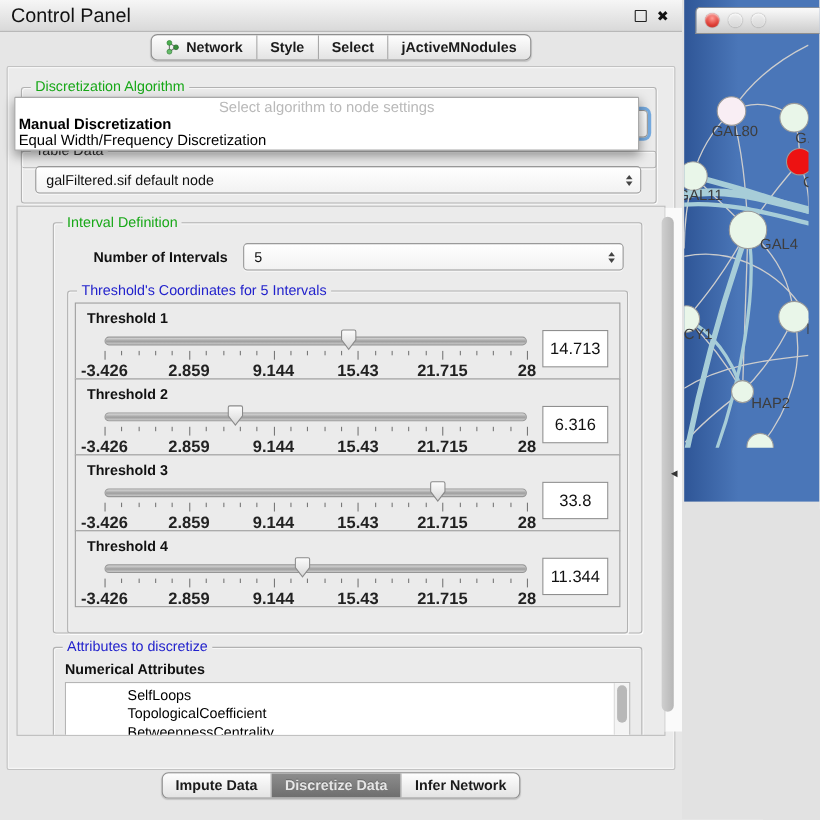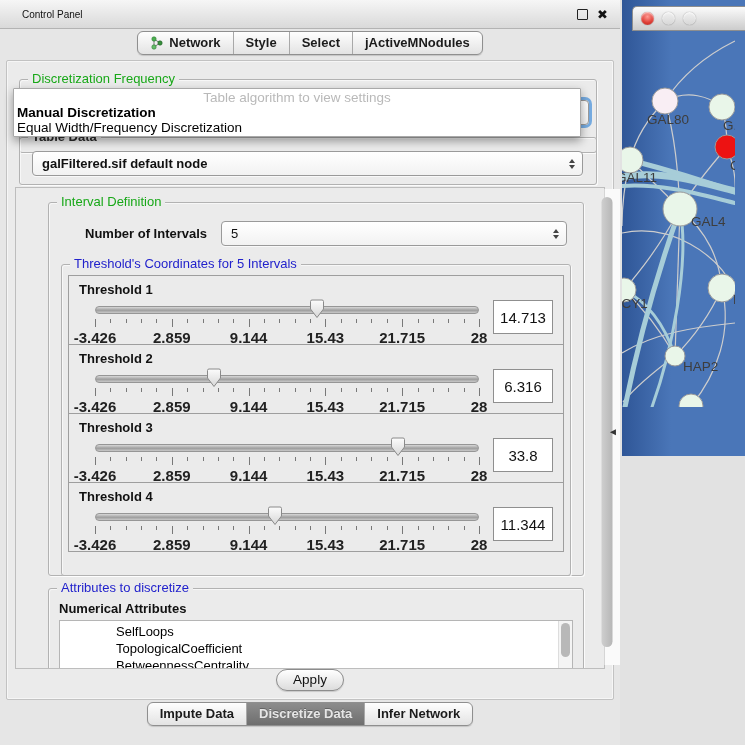--- a/index.html
+++ b/index.html
@@ -10,21 +10,21 @@
     -webkit-font-smoothing:antialiased;
   }
   
   .cp{position:absolute;left:0;top:0;width:620px;height:745px;background:#e6e6e6;}
   .cp-titlebar{
     position:absolute;left:0;top:0;width:620px;height:28px;
     background:linear-gradient(#f6f6f6,#d9d9d9);
     border-bottom:1px solid #b3b3b3;
     display:flex;align-items:center;
   }
-  .cp-title{font-size:10px;color:#111;margin-left:22px;}
+  .cp-title{font-size:18px;color:#111;margin-left:10px;}
   .cp-winbtns{margin-left:auto;display:flex;align-items:center;gap:9px;margin-right:12px;}
   .float-ico{width:9px;height:9px;border:1.6px solid #222;border-radius:1px;}
   .close-ico{font-size:13px;font-weight:bold;color:#111;line-height:1;}
   
   .seg{
     display:inline-flex;border:1px solid #8f8f8f;border-radius:6px;overflow:hidden;
     background:linear-gradient(#fefefe,#e3e3e3);
     box-shadow:0 1px 1px rgba(0,0,0,.15);
   }
   .seg .tab{
@@ -184,36 +184,36 @@
         </div>
       <div class="tab">
           <span>jActiveMNodules</span>
         </div>
     </div>
   </div>
 
   <div class="cp-body">
 
     <div class="group" style="left:12px;top:18px;width:576px;height:72px;">
-      <span class="gtitle green">Discretization Frequency</span>
+      <span class="gtitle green">Discretization Algorithm</span>
       <div class="combo focusring" style="position:absolute;left:16px;top:20px;width:542px;">
         <span class="stepper">
             <span class="up"></span>
             <span class="dn"></span>
           </span>
       </div>
     </div>
 
     <div class="popup">
-      <div class="hint">Table algorithm to view settings</div>
+      <div class="hint">Select algorithm to node settings</div>
       <div class="item bold">Manual Discretization</div>
       <div class="item">Equal Width/Frequency Discretization</div>
     </div>
 
-    <div class="group" style="left:12px;top:76px;width:576px;height:46px;font-weight:bold;">
+    <div class="group" style="left:12px;top:76px;width:576px;height:46px;">
       <span class="gtitle dark">Table Data</span>
       <div class="combo" style="position:absolute;left:12px;top:13px;width:540px;">
         <span>galFiltered.sif default node</span>
         <span class="stepper">
             <span class="up"></span>
             <span class="dn"></span>
           </span>
       </div>
     </div>
 
@@ -481,23 +481,20 @@
             </div>
         </div>
       </div>
 
     </div>
     <div class="vscroll">
         <div class="thumb"></div>
       </div>
     <div class="hint-cursor">◄</div>
 
-    <div class="apply-row">
-      <button class="btn">Apply</button>
-    </div>
   </div>
 
   <div class="cp-bottom-tabs">
     <div class="seg">
       <div class="tab">
           <span>Impute Data</span>
         </div>
       <div class="tab sel">
           <span>Discretize Data</span>
         </div>

